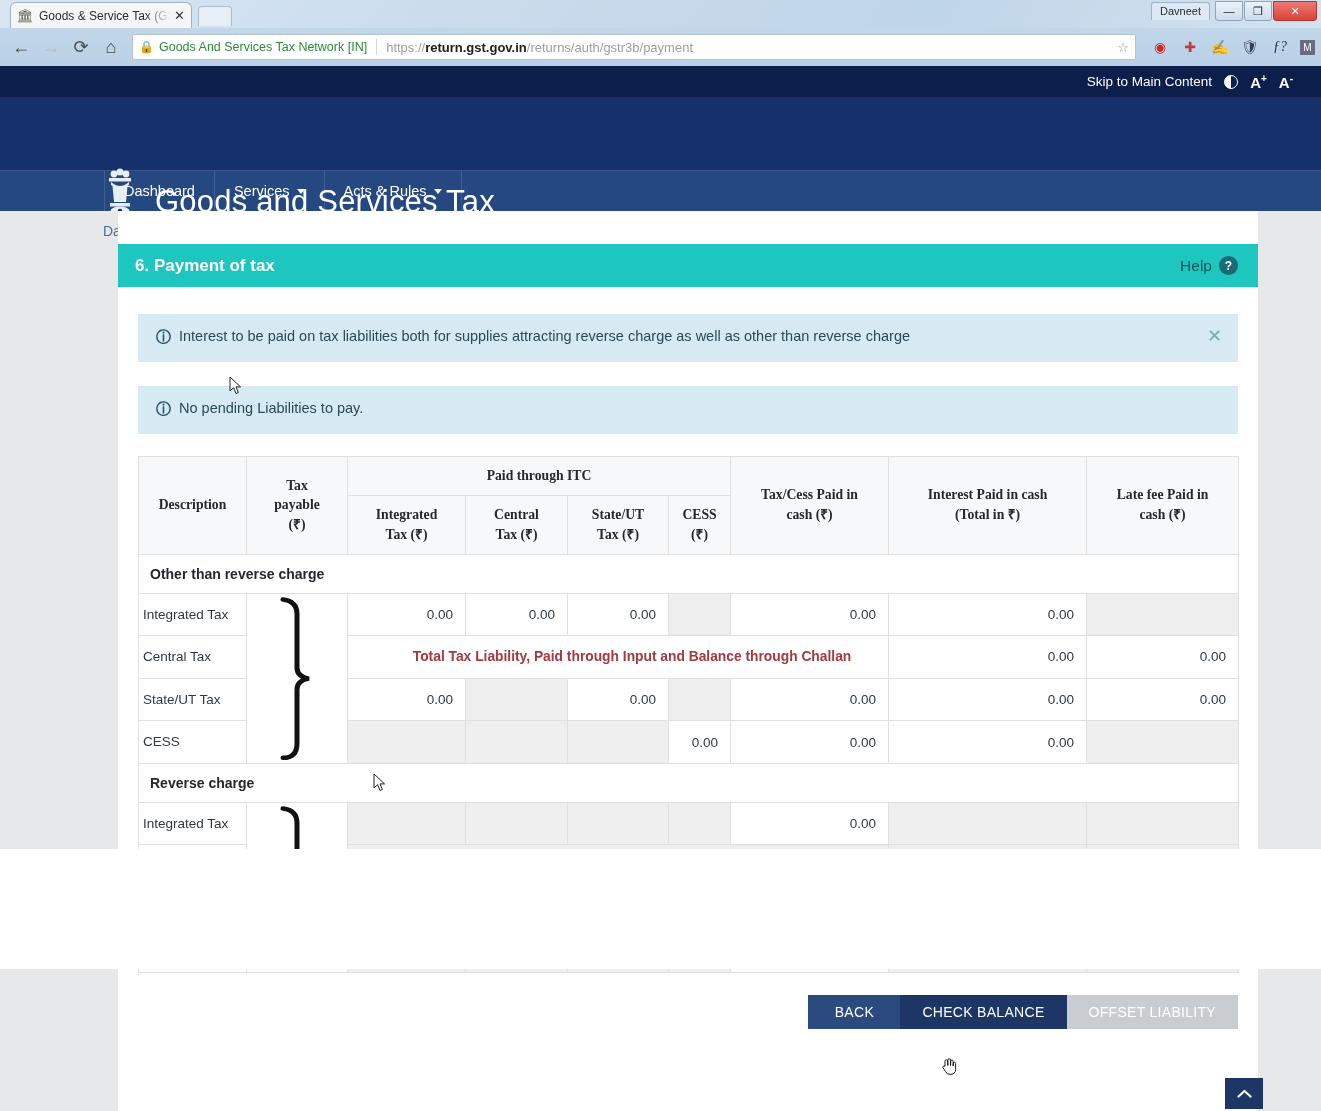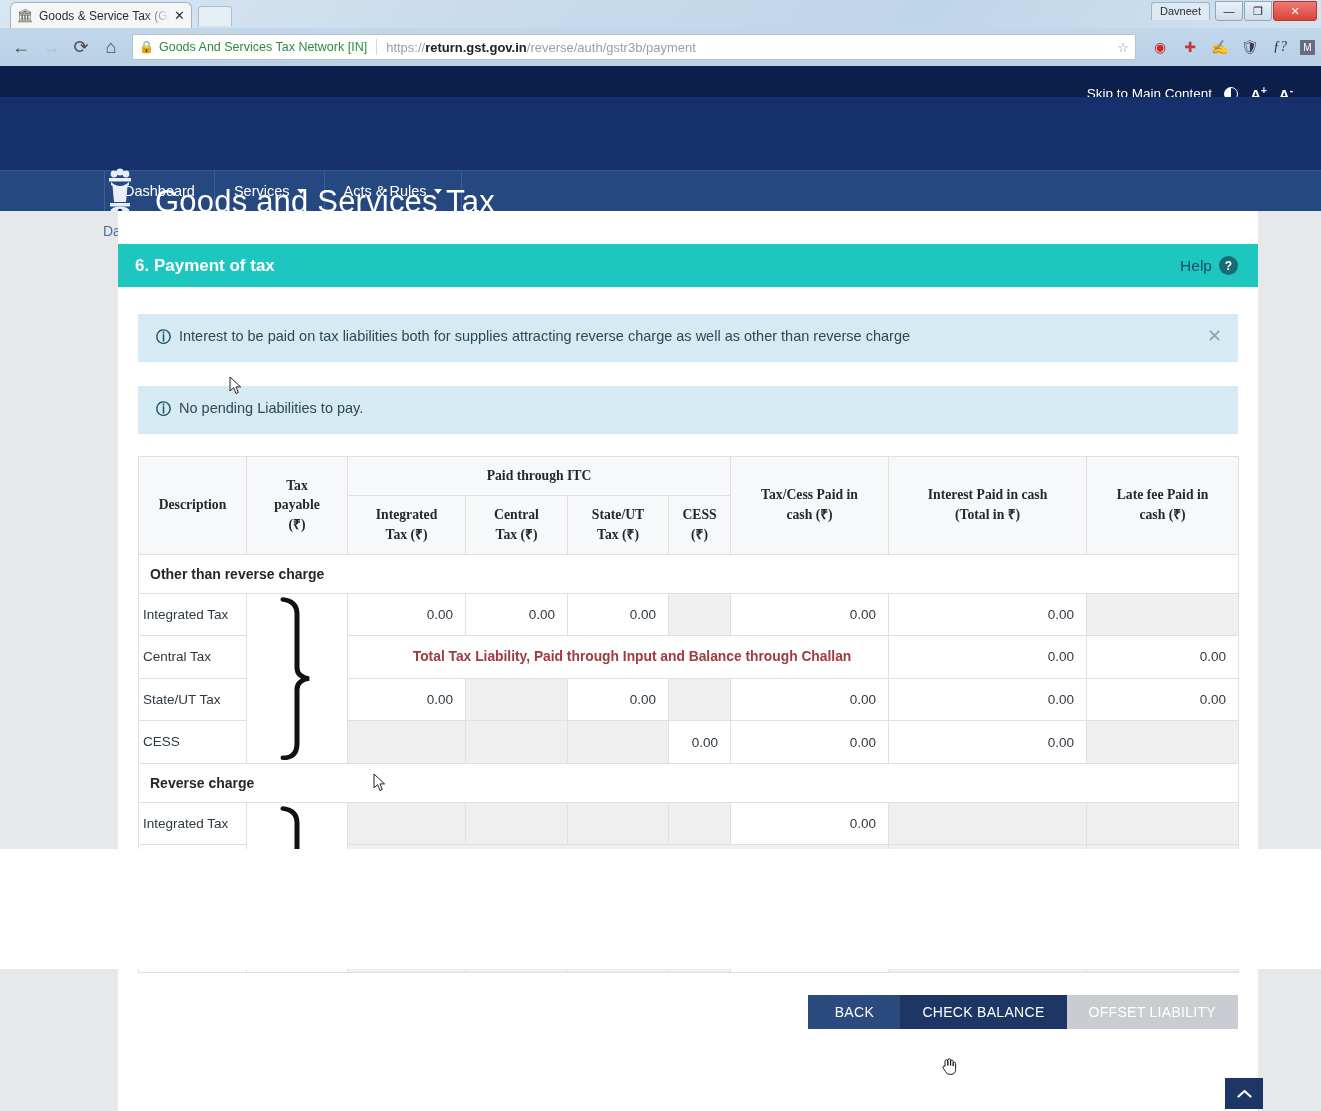--- a/index.html
+++ b/index.html
@@ -82,21 +82,21 @@
   .url-text b { color:#202124; font-weight: 700; }
   .star { margin-left:auto; color:#8a9099; font-size: 13px; }
   .ext-icons { display:flex; align-items:center; gap: 10px; padding-left: 8px; flex:0 0 auto; }
   .ext { width:20px;height:20px; display:flex;align-items:center;justify-content:center; font-size:14px; }
 
   
   .page { position:absolute; top:66px; left:0; width:1321px; height:1045px; background:#ffffff; overflow:hidden; }
 
   .gst-topbar { height: 31px; background:#0c1e4a; position:relative; }
   .gst-topbar-inner {
-    position:absolute; right: 28px; top:12px; height:31px; display:flex; align-items:center; gap: 12px;
+    position:absolute; right: 28px; top:0; height:31px; display:flex; align-items:center; gap: 12px;
     color:#ffffff; font-size: 13.5px;
   }
   .gst-topbar-inner a { color:#fff; text-decoration:none; }
   .contrast-ico {
     width:14px;height:14px;border-radius:50%;
     background: linear-gradient(to right,#ffffff 50%, #0c1e4a 50%);
     border:1.5px solid #fff; display:inline-block;
   }
   .fsz { font-size: 15px; font-weight:600; }
   .fsz sup { font-size: 10px; }
@@ -255,21 +255,21 @@
   <div class="toolbar">
     <span class="navbtn">←</span>
     <span class="navbtn disabled">→</span>
     <span class="navbtn">⟳</span>
     <span class="navbtn">⌂</span>
 
     <div class="urlbar">
       <span class="lock">🔒</span>
       <span class="site-ident">Goods And Services Tax Network [IN]</span>
       <span class="url-sep"></span>
-      <span class="url-text"><span>https://</span><b>return.gst.gov.in</b><span>/reverse/auth/gstr3b/payment</span></span>
+      <span class="url-text"><span>https://</span><b>return.gst.gov.in</b><span>/returns/auth/gstr3b/payment</span></span>
       <span class="star">☆</span>
     </div>
 
     <div class="ext-icons">
       <span class="ext" style="color:#d6241e;">◉</span>
       <span class="ext" style="color:#c03b3b;">✚</span>
       <span class="ext" style="color:#3b3b52;">✍</span>
       <span class="ext" style="color:#3a3a55;">🛡</span>
       <span class="ext" style="color:#2b2b40;font-style:italic;font-family:'Liberation Serif',serif;">ƒ?</span>
       <span class="ext" style="color:#2b2b40;background:#6b6b80;color:#fff;font-size:10px;width:15px;height:15px;">M</span>

